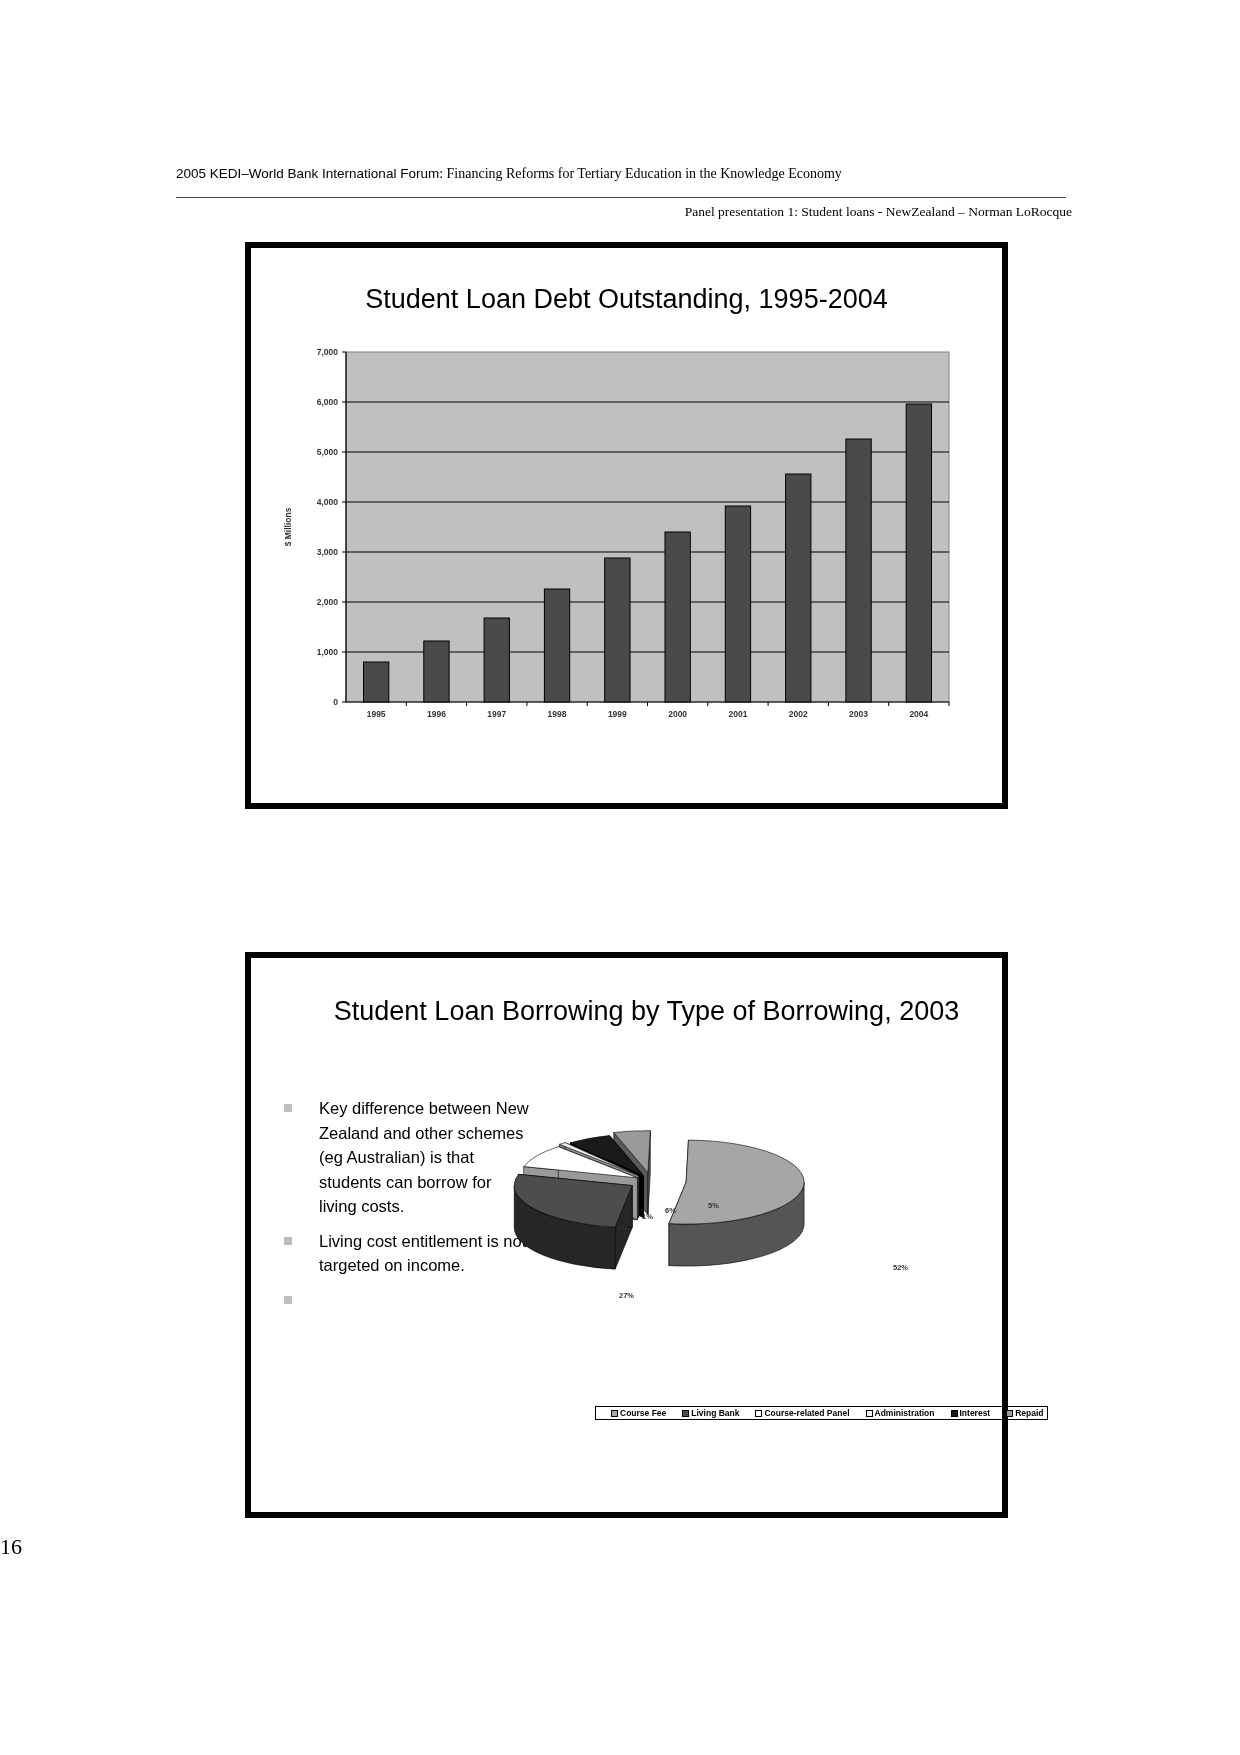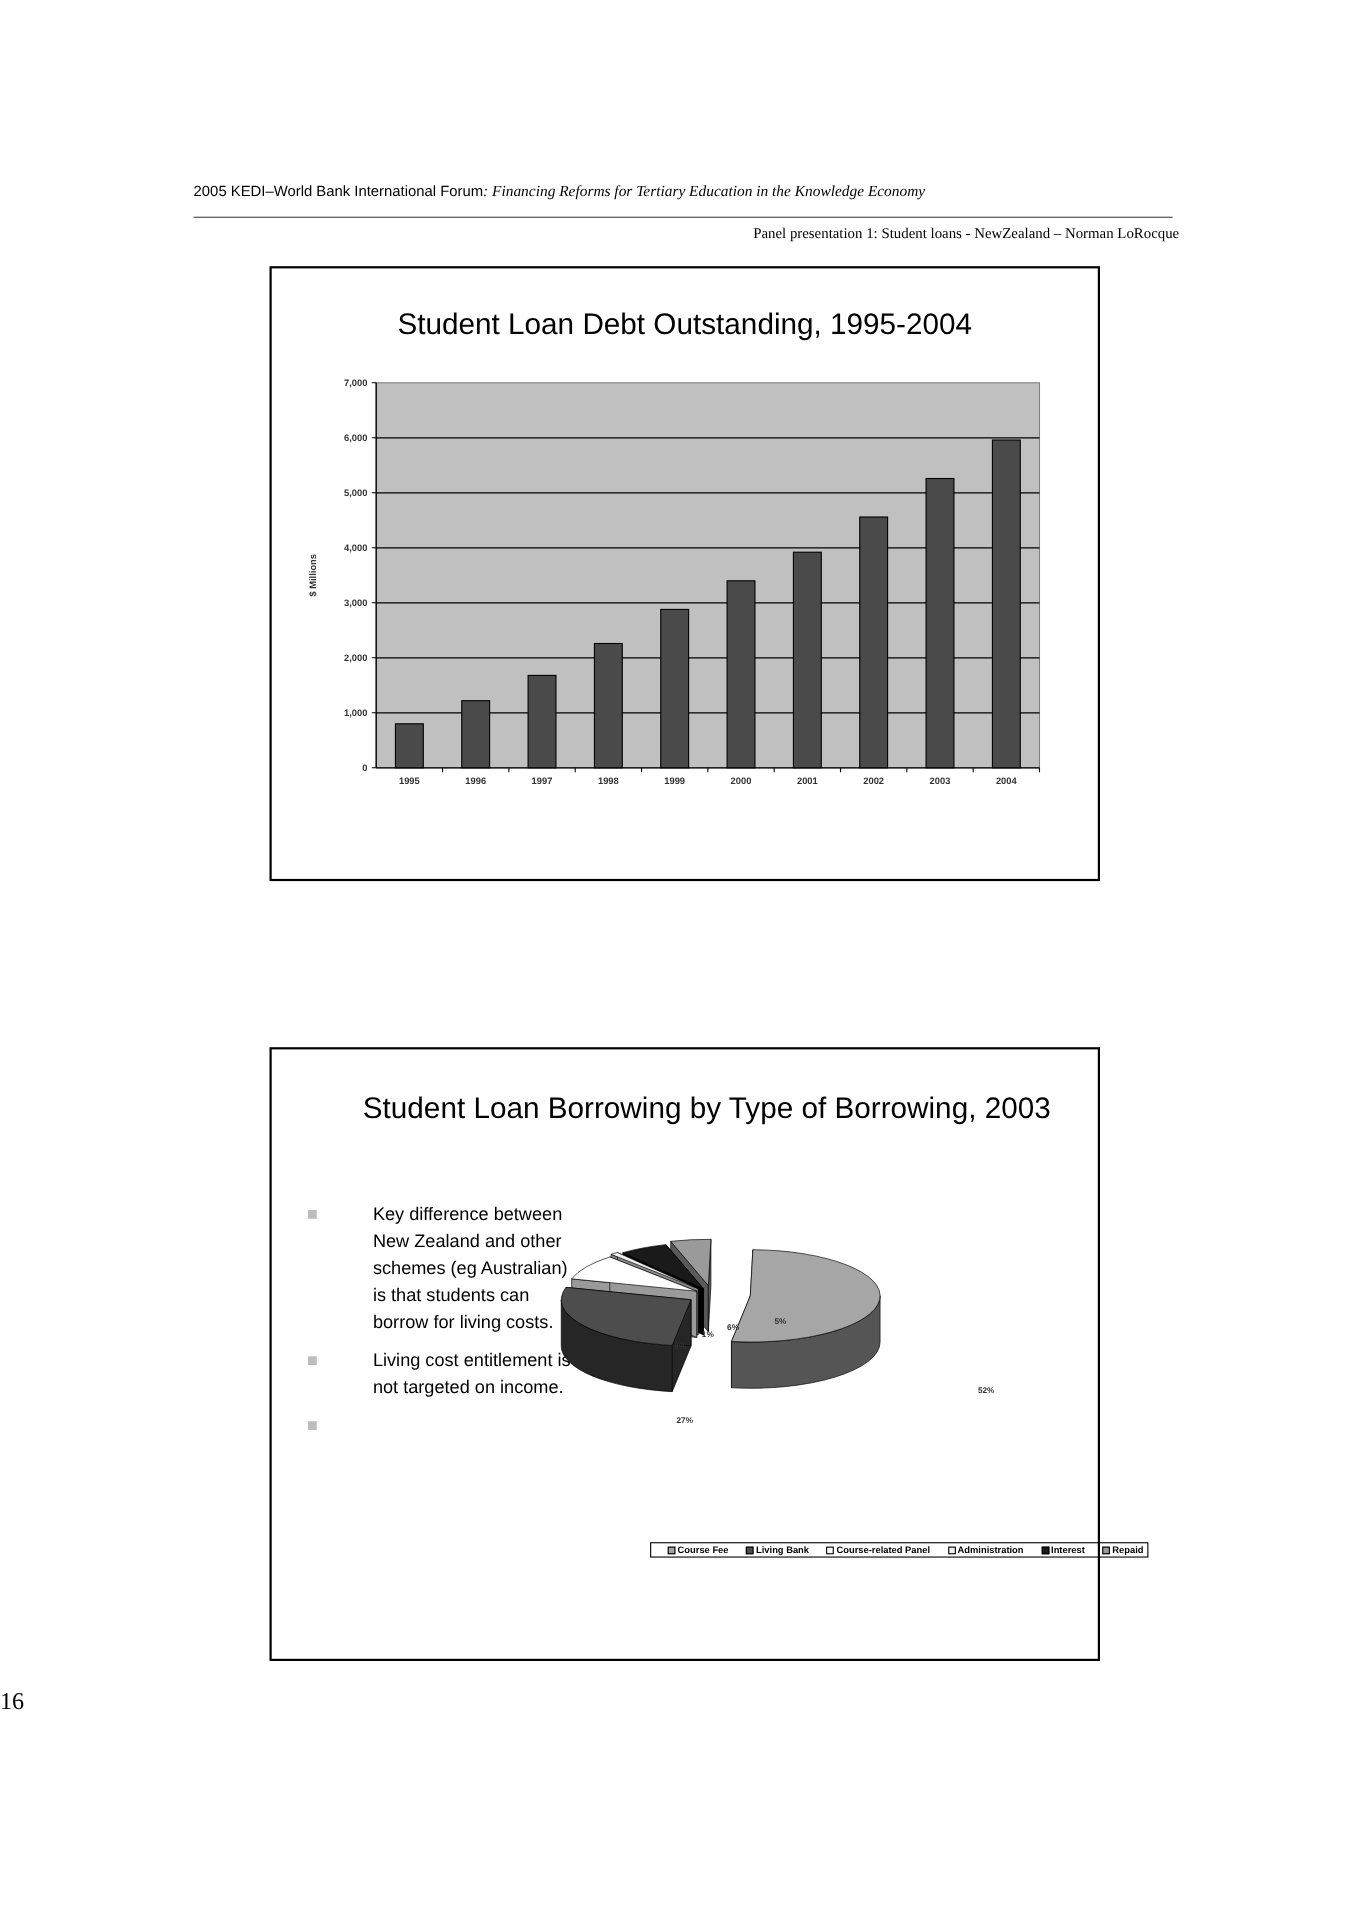--- a/index.html
+++ b/index.html
@@ -1,30 +1,30 @@
 <!DOCTYPE html>
 <html><head>
 <meta charset="utf-8">
 <style>
   html, body { margin:0; padding:0; background:#ffffff; }
   body { width:1240px; height:1755px; position:relative; overflow:hidden; font-family:"Liberation Sans", sans-serif; color:#000; }
   .hdr-line1 { position:absolute; left:176px; top:166px; font-size:13.5px; white-space:nowrap; }
-  .hdr-line1 .ital { font-family:"Liberation Serif", serif; font-style:italic; font-size:14px; }
+  .hdr-line1 .ital { font-family:"Liberation Serif", serif; font-size:14px; }
   .hdr-rule { position:absolute; left:176px; top:197px; width:890px; height:0; border-top:1px solid #444; }
   .hdr-line2 { position:absolute; right:168px; top:204px; font-family:"Liberation Serif", serif; font-size:13.5px; white-space:nowrap; }
   .hdr-line2 b { font-weight:normal; }
-  .slide { position:absolute; left:245px; width:751px; border:2px solid #000000; background:#fff; box-sizing:content-box; }
+  .slide { position:absolute; left:245px; width:751px; border:6px solid #000000; background:#fff; box-sizing:content-box; }
   #slide1 { top:242px; height:555px; }
   #slide2 { top:952px; height:554px; }
   .slide-title { position:absolute; left:0; right:0; text-align:center; font-size:27px; font-family:"Liberation Sans", sans-serif; }
   #slide1 .slide-title { top:36px; }
   #slide2 .slide-title { top:38px;padding-left:40px; }
   svg text { font-family:"Liberation Sans", sans-serif; }
   .bullets { position:absolute; left:0; top:138px; width:280px; }
-  .bullet { position:relative; padding-left:92px; font-size:16.5px; line-height:24.5px; margin-bottom:10px; }
+  .bullet { position:relative; padding-left:68px; font-size:16.5px; line-height:24.5px; margin-bottom:10px; }
   .bullet .sq { position:absolute; left:33px; top:8px; width:8px; height:8px; background:#bdbdbd; }
   .legend { position:absolute; left:344px; top:448px; border:1px solid #000; padding:1px 3px; font-size:8.5px; font-weight:bold; white-space:nowrap; display:flex; gap:4px; align-items:center; }
   .legend .item { display:flex; align-items:center; gap:2px;padding-left:12px; }
   .legend .sw { display:inline-block; width:7px; height:7px; border:1px solid #000; box-sizing:border-box; }
   .page-num { position:absolute; left:0; width:1240px; top:1534px; text-align:left; font-family:"Liberation Serif", serif; font-size:22px; }
 </style>
 </head>
 <body>
 
 <div class="hdr-line1">

